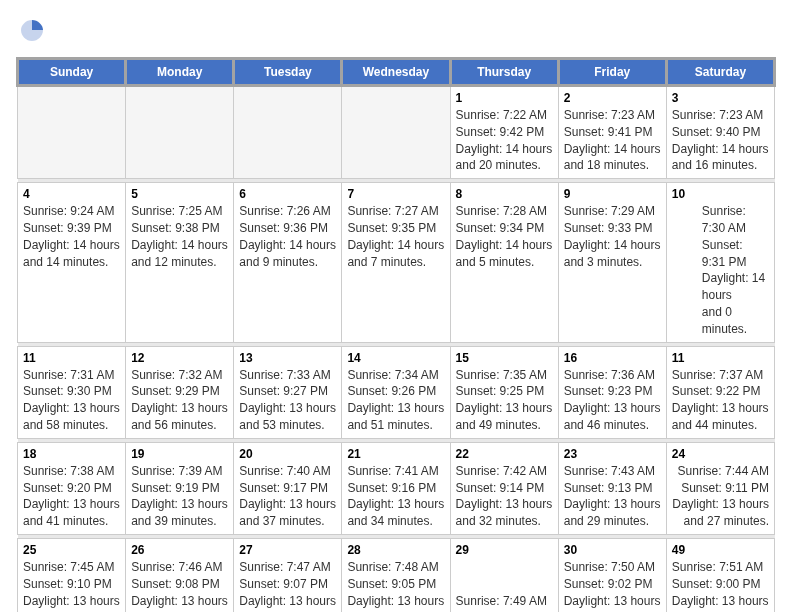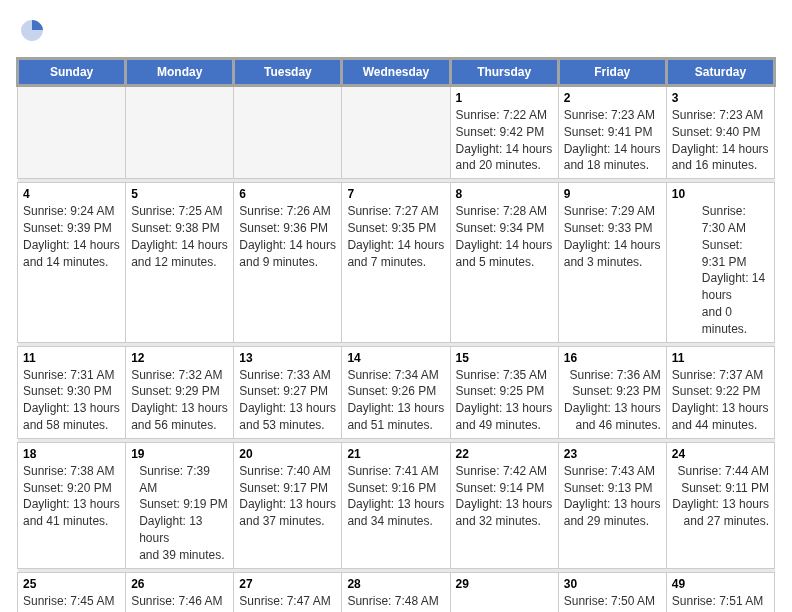--- a/index.html
+++ b/index.html
@@ -240,21 +240,21 @@
         </td>
         <td>
           <span class="day-number">15</span>
           <div class="day-info" style="white-space: pre-line;">Sunrise: 7:35 AM
 Sunset: 9:25 PM
 Daylight: 13 hours
 and 49 minutes.</div>
         </td>
         <td>
           <span class="day-number">16</span>
-          <div class="day-info" style="white-space: pre-line; text-align: right;">Sunrise: 7:36 AM
+          <div class="day-info" style="white-space: pre-line;">Sunrise: 7:36 AM
 Sunset: 9:23 PM
 Daylight: 13 hours
 and 46 minutes.</div>
         </td>
         <td>
           <span class="day-number">11</span>
           <div class="day-info" style="white-space: pre-line;">Sunrise: 7:37 AM
 Sunset: 9:22 PM
 Daylight: 13 hours
 and 44 minutes.</div>
@@ -266,21 +266,21 @@
       <tr>
         <td>
           <span class="day-number">18</span>
           <div class="day-info" style="white-space: pre-line;">Sunrise: 7:38 AM
 Sunset: 9:20 PM
 Daylight: 13 hours
 and 41 minutes.</div>
         </td>
         <td>
           <span class="day-number">19</span>
-          <div class="day-info" style="white-space: pre-line; margin-left: 8px;">Sunrise: 7:39 AM
+          <div class="day-info" style="white-space: pre-line;">Sunrise: 7:39 AM
 Sunset: 9:19 PM
 Daylight: 13 hours
 and 39 minutes.</div>
         </td>
         <td>
           <span class="day-number">20</span>
           <div class="day-info" style="white-space: pre-line;">Sunrise: 7:40 AM
 Sunset: 9:17 PM
 Daylight: 13 hours
 and 37 minutes.</div>

